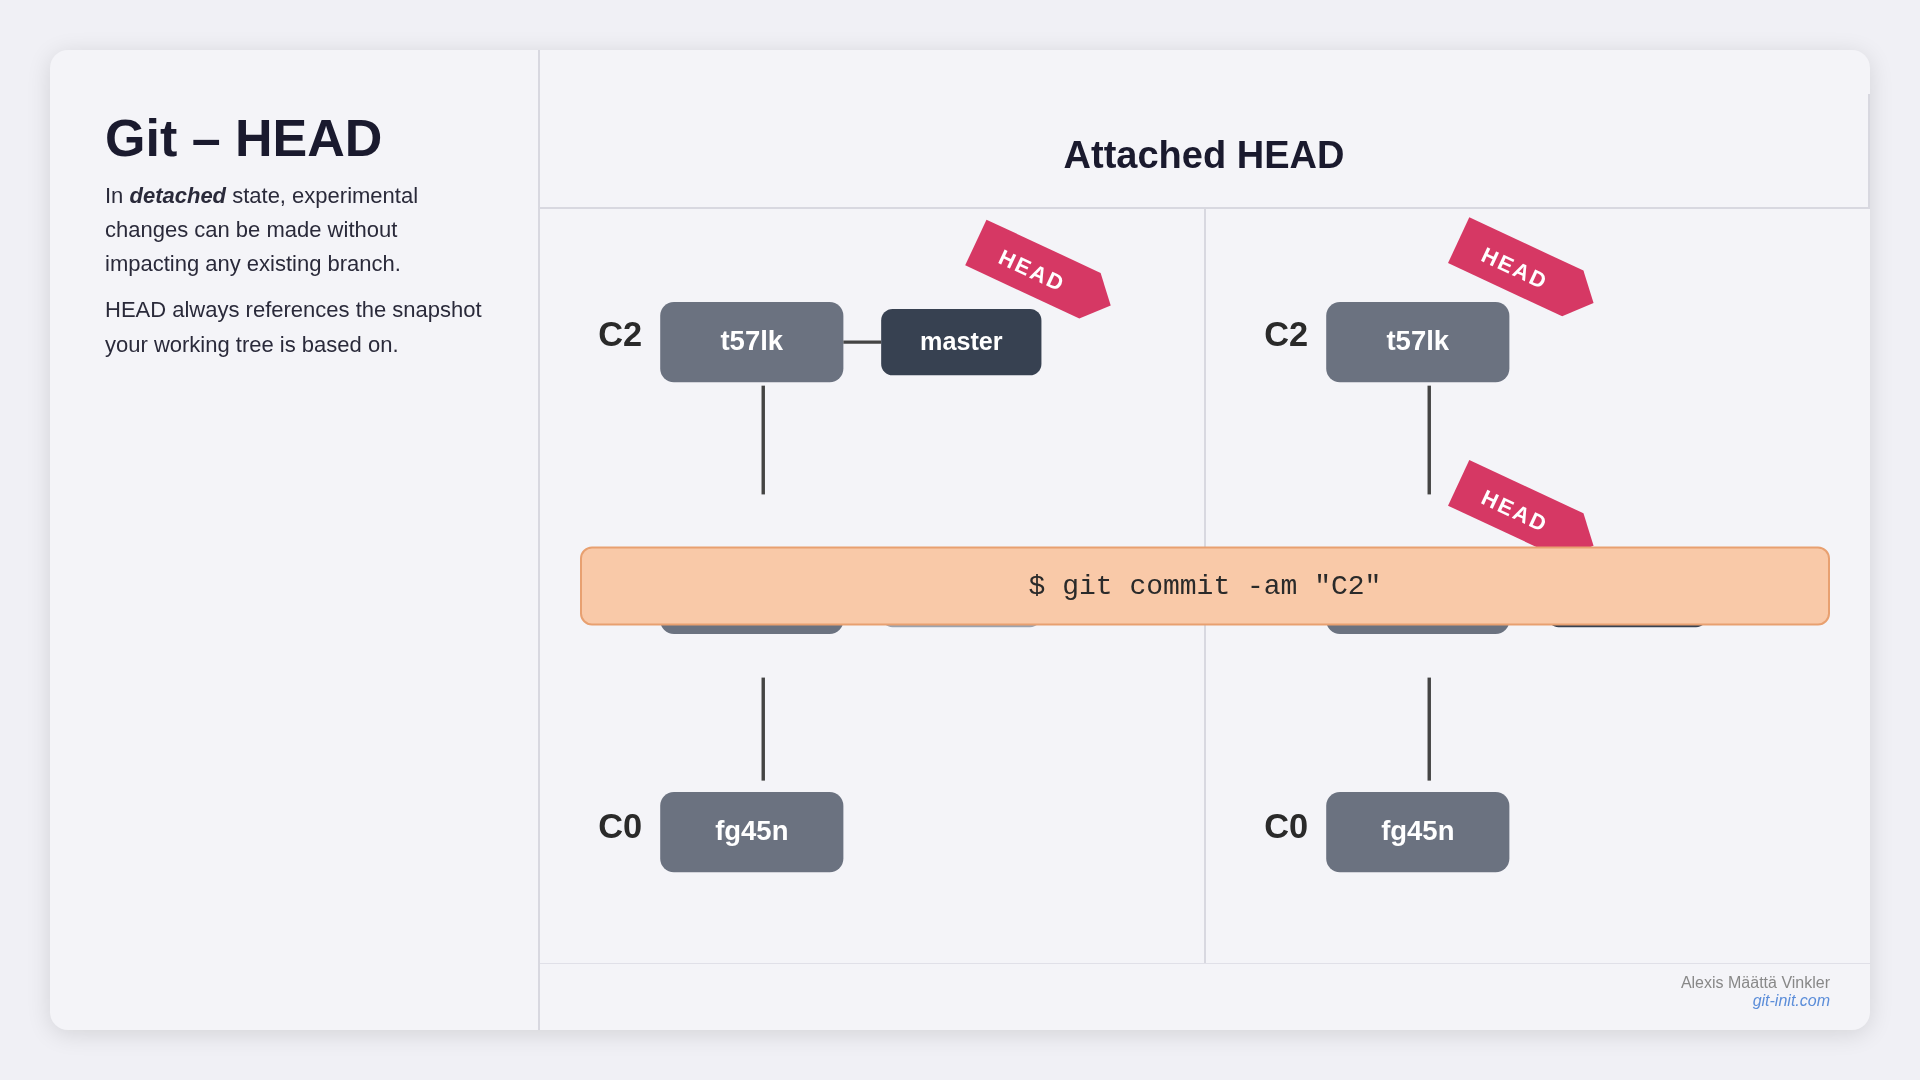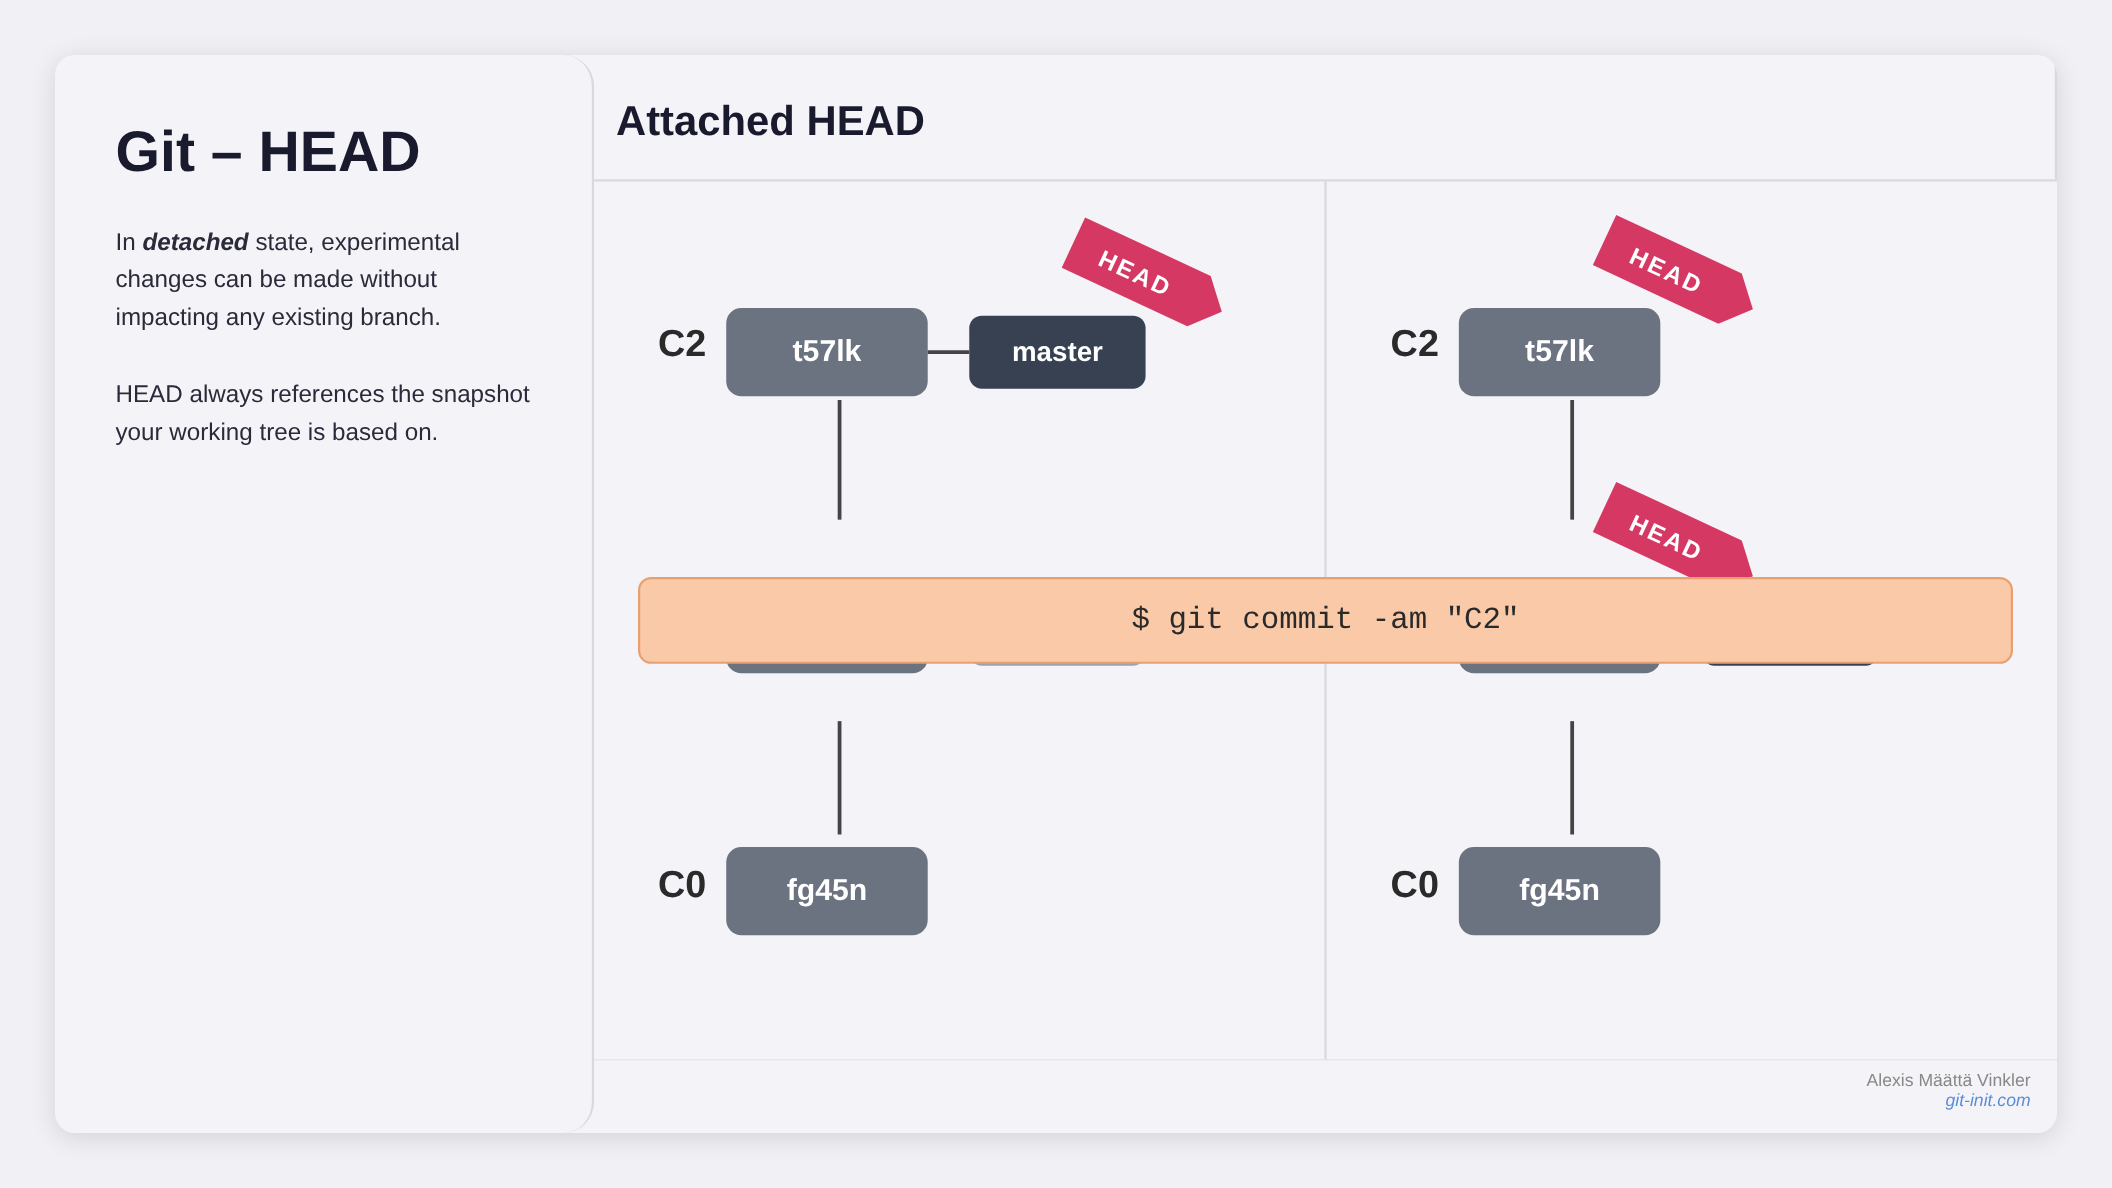--- a/index.html
+++ b/index.html
@@ -24,23 +24,22 @@
       box-shadow: 0 4px 24px rgba(0,0,0,0.12);
     }
 
     
     .left-panel {
       width: 490px;
       min-width: 490px;
       padding: 60px 50px 40px 55px;
       display: flex;
       flex-direction: column;
-      gap: 36px;
+      gap: 12px;
       border-right: 2px solid #d8d8e0;
-      border-radius: 28px;
     }
 
     .main-title {
       font-size: 52px;
       font-weight: 800;
       color: #1a1a2e;
       line-height: 1.1;
     }
 
     .description-block {
@@ -66,35 +65,36 @@
       padding: 0;
     }
 
     .diagrams-header {
       display: flex;
       border-bottom: 2px solid #d8d8e0;
     }
 
     .diagram-title {
       flex: 1;
-      text-align: left;
+      text-align: center;
       font-size: 38px;
       font-weight: 800;
       color: #1a1a2e;
       padding: 40px 20px 30px;
+      margin-top: 44px;
     }
 
     .diagram-title:first-child {
       border-right: 2px solid #d8d8e0;
     }
 
     
     .footer-area {
       text-align: right;
-      padding: 10px 24px 20px;
+      padding: 10px 40px 20px;
       font-size: 16px;
       color: #888;
       border-top: 1px solid #e0e0e8;
     }
 
     .footer-area a {
       color: #5b8dd9;
       text-decoration: none;
       font-style: italic;
     }

